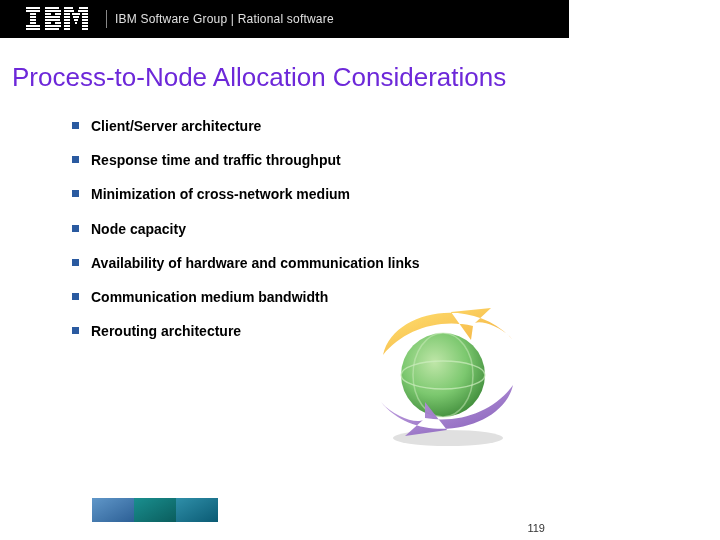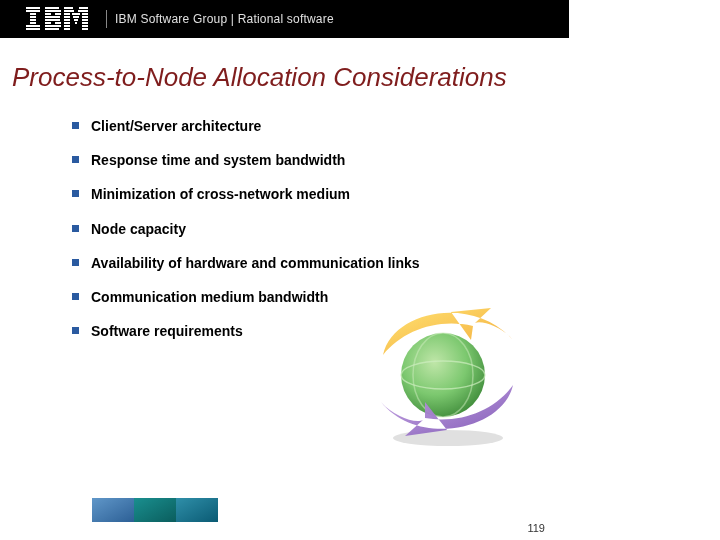--- a/index.html
+++ b/index.html
@@ -8,21 +8,21 @@
 
   
   .topbar { position: relative; height: 38px; background: #000; display: flex; align-items: center; }
   .ibm-logo { display: flex; gap: 2px; margin-left: 24px; margin-right: 10px; }
   .ibm-letter { position: relative; width: 18px; height: 24px; }
   .ibm-letter svg { width: 100%; height: 100%; }
   .divider { width: 1px; height: 18px; background: #888; margin: 0 8px; }
   .top-text { font-size: 12px; color: #e0e0e0; letter-spacing: 0.2px; }
 
   
-  .title { font-size: 26px; font-weight: 400; color: #7f1d1d; padding: 24px 0 12px 12px; font-style: italic; }
+  .title { font-size: 26px; font-weight: 400; color: #6d28d9; padding: 24px 0 12px 12px; }
 
   
   .bullets { padding: 12px 0 0 72px; text-align: right; }
   .bullets li { list-style: none; display: flex; align-items: flex-start; margin-bottom: 16px; }
   .sq { width: 7px; height: 7px; background: #2a5aa0; margin-top: 5px; margin-right: 12px; flex-shrink: 0; }
   .btxt { font-size: 14px; font-weight: bold; color: #000; line-height: 1.3; }
 
   
   .swirl { position: absolute; right: 36px; top: 290px; width: 170px; height: 160px; }
 
@@ -121,41 +121,41 @@
 
   <h1 class="title">Process-to-Node Allocation Considerations</h1>
 
   <ul class="bullets">
     <li>
         <span class="sq"></span>
         <span class="btxt">Client/Server architecture</span>
       </li>
     <li>
         <span class="sq"></span>
-        <span class="btxt">Response time and system bandwidth</span>
+        <span class="btxt">Response time and traffic throughput</span>
       </li>
     <li>
         <span class="sq"></span>
         <span class="btxt">Minimization of cross-network medium</span>
       </li>
     <li>
         <span class="sq"></span>
         <span class="btxt">Node capacity</span>
       </li>
     <li>
         <span class="sq"></span>
         <span class="btxt">Availability of hardware and communication links</span>
       </li>
     <li>
         <span class="sq"></span>
         <span class="btxt">Communication medium bandwidth</span>
       </li>
     <li>
         <span class="sq"></span>
-        <span class="btxt">Software requirements</span>
+        <span class="btxt">Rerouting architecture</span>
       </li>
   </ul>
 
   <div class="swirl">
     <svg viewBox="0 0 170 160">
       <defs>
         <radialGradient id="globeG" cx="40%" cy="35%" r="70%">
           <stop offset="0%" stop-color="#bfe6a8"></stop>
           <stop offset="55%" stop-color="#7cc86f"></stop>
           <stop offset="100%" stop-color="#3f8b3a"></stop>

